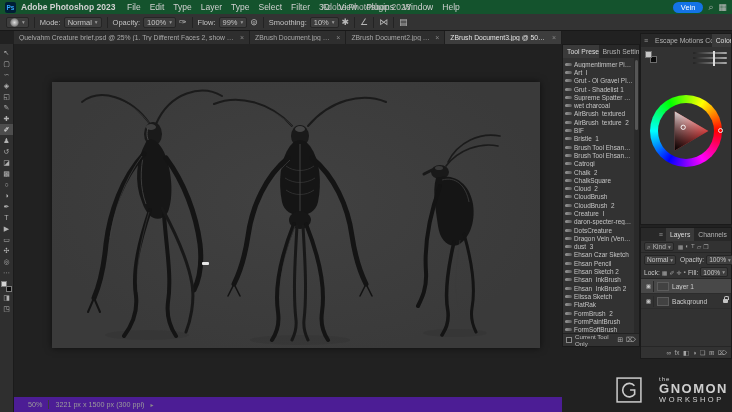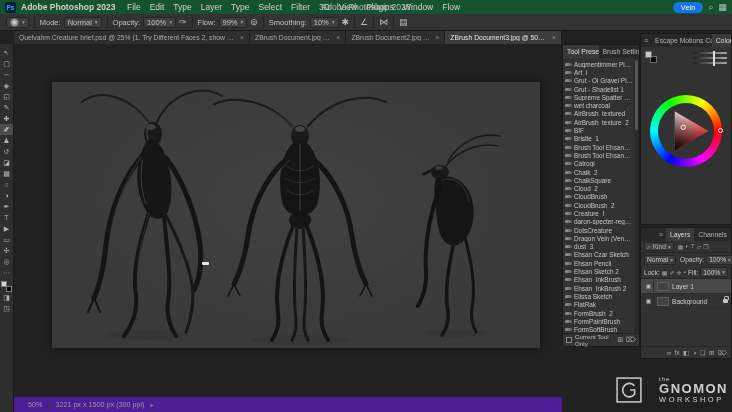--- a/index.html
+++ b/index.html
@@ -151,21 +151,21 @@
         <div class="menu-item">Edit</div>
         <div class="menu-item">Type</div>
         <div class="menu-item">Layer</div>
         <div class="menu-item">Type</div>
         <div class="menu-item">Select</div>
         <div class="menu-item">Filter</div>
         <div class="menu-item">3D</div>
         <div class="menu-item">View</div>
         <div class="menu-item">Plugins</div>
         <div class="menu-item">Window</div>
-        <div class="menu-item">Flow</div>
+        <div class="menu-item">Help</div>
       </div>
     <div class="window-title">Adobe Photoshop 2023</div>
     <div class="menubar-right">
       <div class="share-btn">Vein</div>
       <span class="mb-icon">⌕</span>
       <span class="mb-icon">▦</span>
     </div>
   </div>
 
   <div class="optionsbar">

